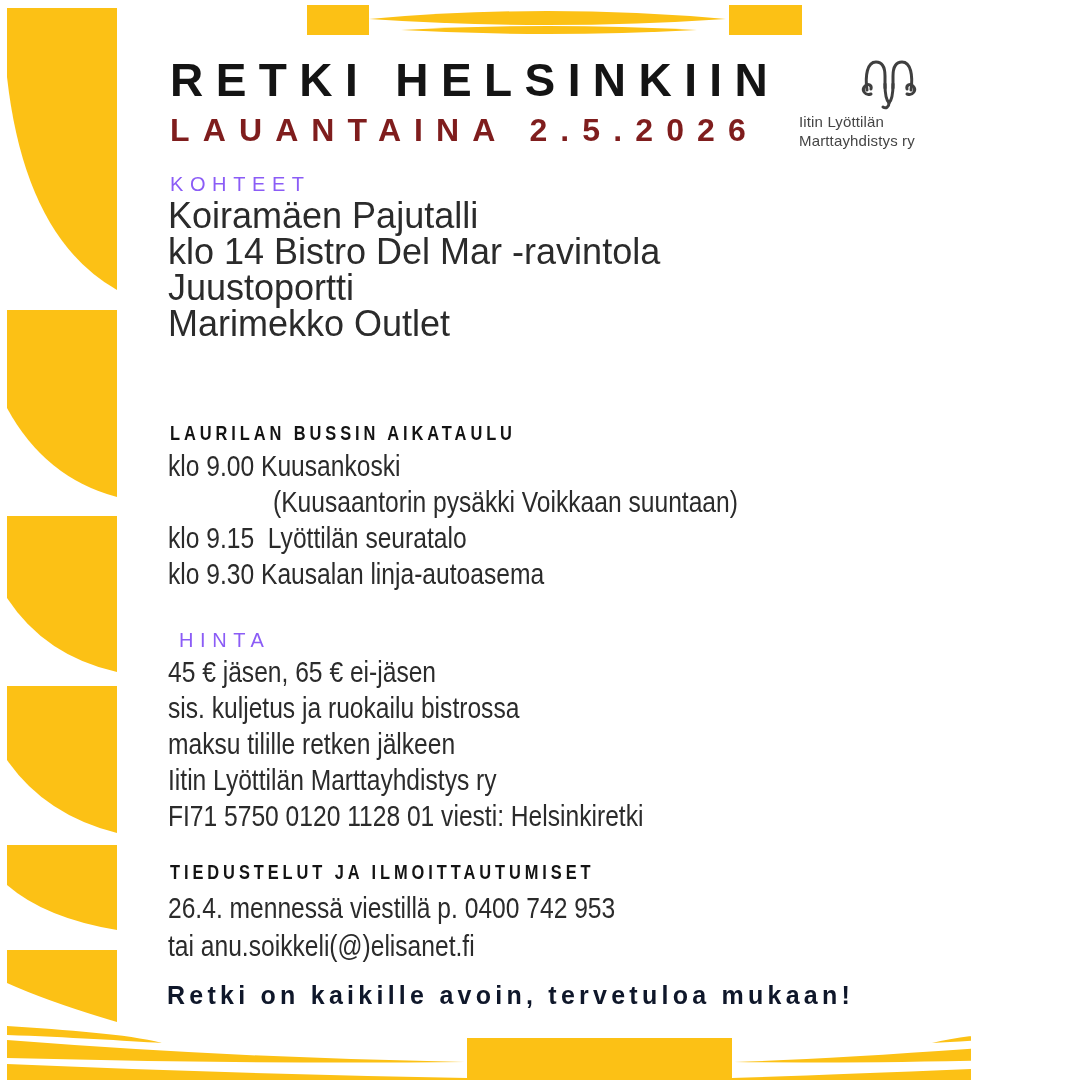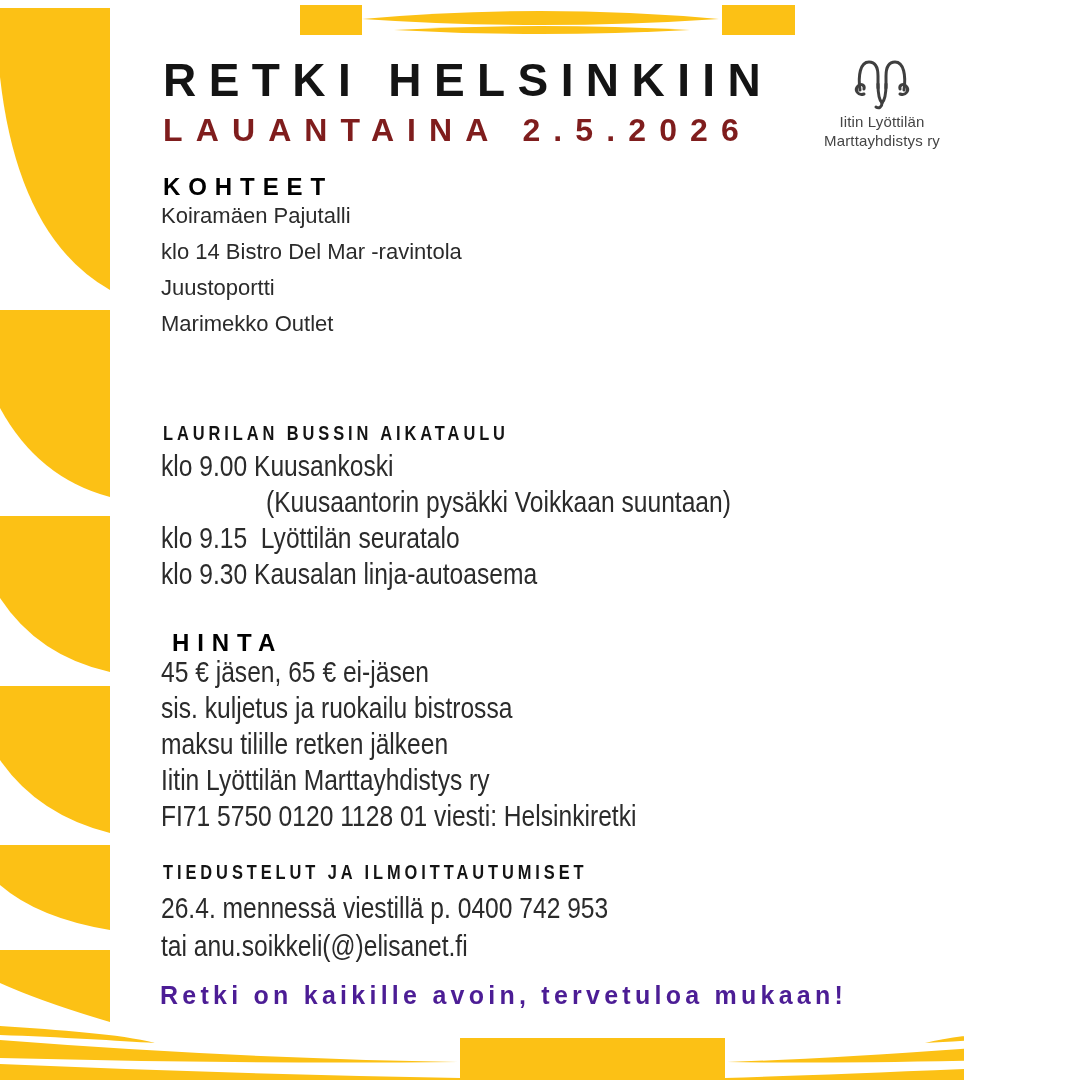--- a/index.html
+++ b/index.html
@@ -1,57 +1,58 @@
 <!DOCTYPE html>
 <html style="--yellow: #FCC115; --card: #FFFFFF; --heading_black: #141414; --body_black: #2B2B2B; --logo_gray: #454545;"><head>
 <meta charset="utf-8">
 <style>
   html,body{margin:0;padding:0;background:#ffffff;}
   .canvas{
     position:relative;width:964px;height:1080px;overflow:hidden;
     background:#ffffff;font-family:"Liberation Sans",sans-serif;
     color:#1d1d1d;
+    margin-left:7px;
   }
   .bg{position:absolute;left:0;top:0;width:1080px;height:1080px;}
   .yp{fill:var(--yellow,#FCC115);}
   .card{
     position:absolute;left:110px;top:35px;width:860px;height:1003px;
     background:var(--card,#ffffff);border-radius:38px;
   }
   .abs{position:absolute;}
   .title{
     left:163px;top:53px;font-size:46px;font-weight:700;
     letter-spacing:.27em;color:#141414;white-space:nowrap;
   }
   .subtitle{
     left:163px;top:112px;font-size:32px;font-weight:700;
     letter-spacing:.41em;color:#7f1d1d;white-space:nowrap;
   }
   .logo{
-    left:792px;top:50px;width:180px;text-align:center;
+    left:792px;top:50px;width:180px;text-align:left;
     color:var(--logo_gray,#454545);
   }
   .logo svg{display:block;margin:0 auto 2px auto;}
   .logo .l{font-size:15px;line-height:19px;letter-spacing:.01em;}
   .h{
-    font-size:24px;font-weight:700;letter-spacing:.33em;
-    color:#000000;white-space:nowrap;
+    font-size:20px;font-weight:400;letter-spacing:.33em;
+    color:#8b5cf6;white-space:nowrap;
   }
   .hn{ 
     font-size:20px;font-weight:700;letter-spacing:.24em;color:#141414;
     transform:scaleX(.82);transform-origin:0 0;white-space:nowrap;
   }
-  .lines{font-size:22px;line-height:36px;color:#2b2b2b;width:760px;}
+  .lines{font-size:36px;line-height:36px;color:#2b2b2b;width:760px;}
   .lines .line{white-space:pre-wrap;}
   .narrow{transform:scaleX(.82);transform-origin:0 0;width:900px;font-size:30px;}
   .t-lines{line-height:38px;}
   .indent{padding-left:128px;}
   .footer{
     left:160px;top:981px;font-size:25px;font-weight:700;
-    letter-spacing:.17em;color:#4c1d95;white-space:nowrap;
+    letter-spacing:.17em;color:#0f172a;white-space:nowrap;
   }
   .mono{stroke:#3f3f3f;stroke-width:3;fill:none;stroke-linecap:round;}
 </style>
 </head>
 <body>
 
 <div class="canvas">
 
   <svg class="bg" viewBox="0 0 1080 1080" aria-hidden="true">
 

